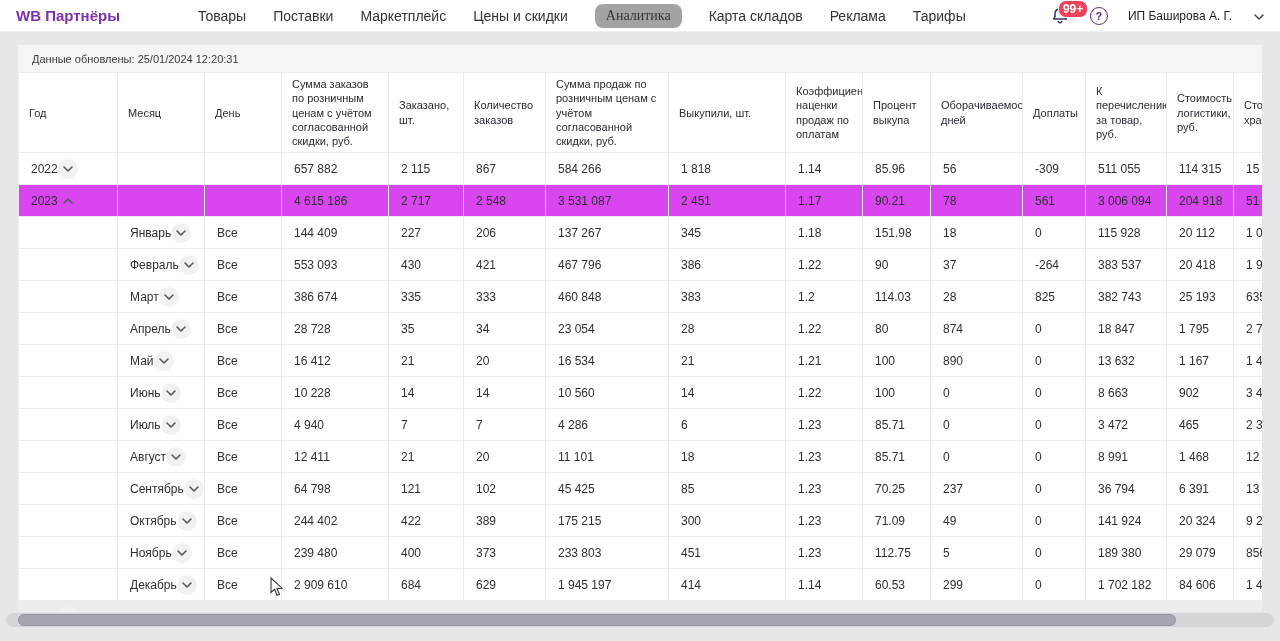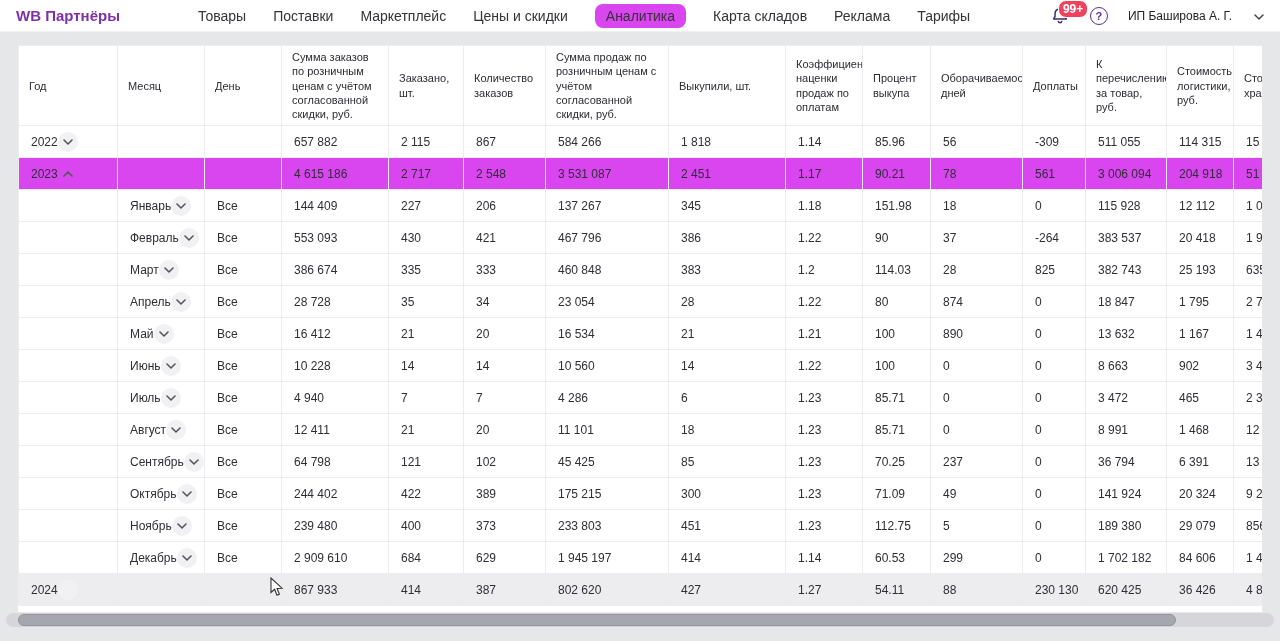--- a/index.html
+++ b/index.html
@@ -15,21 +15,21 @@
   .topbar{
     height:32px; background:#ffffff;
     display:flex; align-items:center;
     padding:0 16px;
     border-bottom:1px solid #f0f0f2;
     text-align:center;
   }
   .logo{ color:#7d30a8; font-weight:bold; font-size:15px; margin-right:38px; white-space:nowrap; }
   .nav{ display:flex; align-items:center; gap:27px; font-size:14px; color:#333338;margin-left:40px; }
   .nav-item{ cursor:pointer; white-space:nowrap; padding:4px 0; }
-  .nav-item.active{ background:#d946ef; padding:4px 11px; border-radius:8px; }
+  .nav-item.active{ background:#a3a3a3; padding:4px 11px; border-radius:8px;font-family:Liberation Serif, serif; }
   .top-right{ margin-left:auto; display:flex; align-items:center; gap:20px; }
   .bell-wrap{ position:relative; width:20px; height:20px; }
   .badge{
     position:absolute; top:-6px; left:8px;
     background:#f0435b; color:#fff;
     font-size:12px; font-weight:bold; line-height:1;
     padding:2px 4px; border-radius:8px; border:1.5px solid #fff;
   }
   .help{
     width:18px; height:18px; border-radius:50%;
@@ -118,20 +118,21 @@
       <span>
         <svg width="10" height="6" viewBox="0 0 10 6">
             <path d="M1 1l4 4 4-4" fill="none" stroke="#444" stroke-width="1.5" stroke-linecap="round" stroke-linejoin="round"></path>
           </svg>
       </span>
     </div>
   </div>
 </div>
 
 <div class="card">
+  <div class="updated">Данные обновлены: 25/01/2024 12:20:31</div>
   <table>
     <colgroup id="cols">
         <col style="width: 99px;">
         <col style="width: 87px;">
         <col style="width: 77px;">
         <col style="width: 107px;">
         <col style="width: 75px;">
         <col style="width: 82px;">
         <col style="width: 123px;">
         <col style="width: 117px;">
@@ -231,21 +232,21 @@
           <td>144 409</td>
           <td>227</td>
           <td>206</td>
           <td>137 267</td>
           <td>345</td>
           <td>1.18</td>
           <td>151.98</td>
           <td>18</td>
           <td>0</td>
           <td>115 928</td>
-          <td>12 112</td>
+          <td>20 112</td>
           <td>1 02</td>
         </tr>
         <tr class="month-row">
           <td></td>
           <td>
             <div class="cellflex">
               <span>Февраль</span>
               <span class="chev">
                 <svg width="10" height="6" viewBox="0 0 10 6" style="transform:rotate(0deg)">
                   <path d="M1 1l4 4 4-4" fill="none" stroke="#55555c" stroke-width="1.6" stroke-linecap="round" stroke-linejoin="round"></path>

